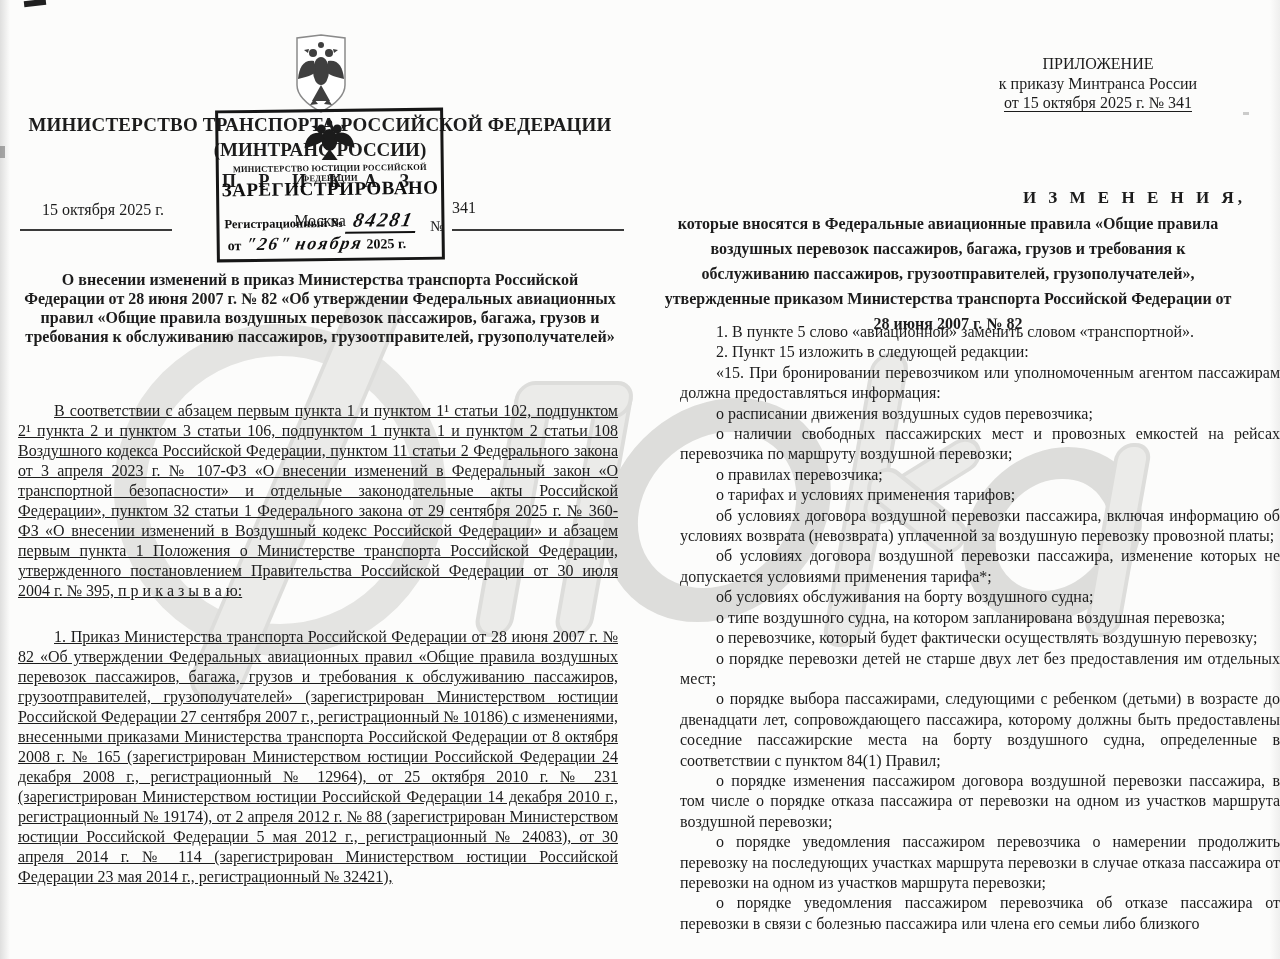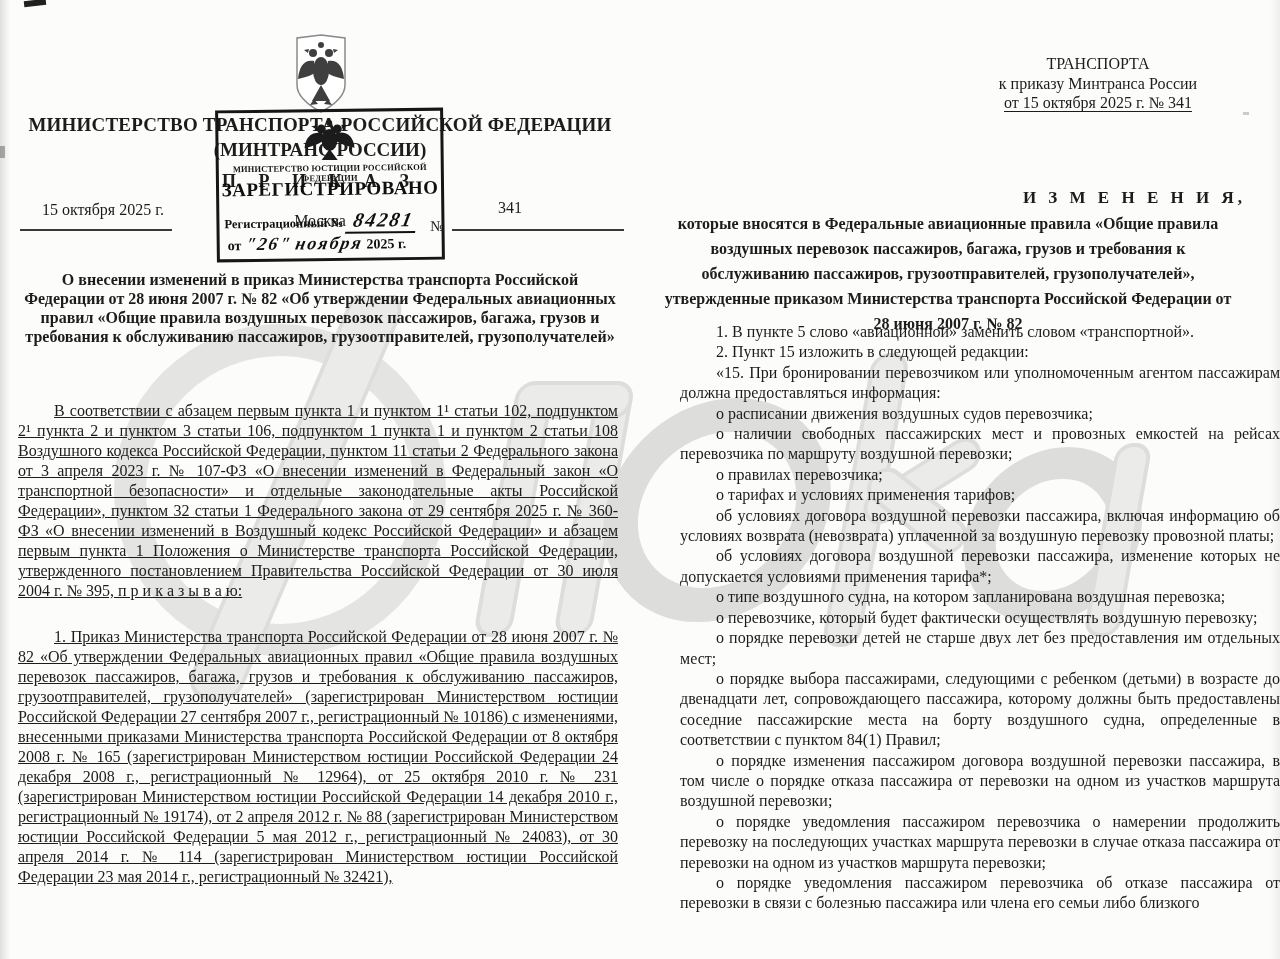--- a/index.html
+++ b/index.html
@@ -20,21 +20,21 @@
   
   .ministry1{left:10px;top:100px;width:620px;font-weight:bold;font-size:19px;letter-spacing:.2px;z-index:2;}
   .ministry2{left:10px;top:125px;width:620px;font-weight:bold;font-size:19px;z-index:2;}
   .prikaz{left:10px;top:157px;width:620px;font-weight:bold;font-size:18px;letter-spacing:9px;z-index:2;}
   .date-txt{left:28px;top:201px;width:150px;font-size:16px;text-align:center;z-index:2;}
   .moscow{left:10px;top:212px;width:620px;font-size:16px;text-align:center;z-index:2;}
   .rule{height:2px;background:#3a3a3a;z-index:2;}
   .date-rule{left:20px;top:229px;width:152px;}
   .num-rule{left:452px;top:229px;width:172px;}
   .numsign{left:430px;top:218px;font-size:15px;z-index:2;}
-  .num-txt{left:452px;top:199px;width:70px;font-size:16px;text-align:right;z-index:2;}
+  .num-txt{left:452px;top:199px;width:70px;font-size:16px;text-align:left;z-index:2;}
   .order-title{left:22px;top:256px;width:596px;font-weight:bold;font-size:16px;line-height:19px;z-index:2;}
   .lbody{left:18px;top:0;width:600px;font-size:16px;line-height:20px;z-index:2;text-decoration:underline;}
   .lbody p{margin:0;text-indent:36px;}
   .p1{top:401px;}
   .p2{top:627px;}
   
   .emblem{left:294px;top:33px;z-index:2;}
   
   .stamp{left:216px;top:109px;width:222px;height:146px;border:3px solid #161616;
     transform:rotate(-.7deg);z-index:4;background:transparent;}
@@ -157,38 +157,39 @@
         <span class="script small">"26"</span>
         <span class="script small">ноября</span>
         <span class="s-datepre">2025 г.</span>
       </div>
     </div>
   </div>
 
   <div>
 
     <div class="abs appendix">
-      <div>ТРАНСПОРТА</div>
+      <div>ПРИЛОЖЕНИЕ</div>
       <div>к приказу Минтранса России</div>
       <div class="u">от 15 октября 2025 г.  № 341</div>
     </div>
 
     <div class="abs ch-title center">И З М Е Н Е Н И Я,</div>
     <div class="abs ch-sub center">которые вносятся в Федеральные авиационные правила «Общие правила воздушных перевозок пассажиров, багажа, грузов и требования к обслуживанию пассажиров, грузоотправителей, грузополучателей», утвержденные приказом Министерства транспорта Российской Федерации от 28 июня 2007 г. № 82</div>
 
     <div class="abs rbody">
       <p>1.  В пункте 5 слово «авиационной» заменить словом «транспортной».</p>
       <p>2. Пункт 15 изложить в следующей редакции:</p>
       <p>«15. При бронировании перевозчиком или уполномоченным агентом пассажирам должна предоставляться информация:</p>
       <p>о расписании движения воздушных судов перевозчика;</p>
       <p>о наличии свободных пассажирских мест и провозных емкостей на рейсах перевозчика по маршруту воздушной перевозки;</p>
       <p>о правилах перевозчика;</p>
       <p>о тарифах и условиях применения тарифов;</p>
       <p>об условиях договора воздушной перевозки пассажира, включая информацию об условиях возврата (невозврата) уплаченной за воздушную перевозку провозной платы;</p>
       <p>об условиях договора воздушной перевозки пассажира, изменение которых не допускается условиями применения тарифа*;</p>
+      <p>об условиях обслуживания на борту воздушного судна;</p>
       <p>о типе воздушного судна, на котором запланирована воздушная перевозка;</p>
       <p>о перевозчике, который будет фактически осуществлять воздушную перевозку;</p>
       <p>о порядке перевозки детей не старше двух лет без предоставления им отдельных мест;</p>
       <p>о порядке выбора пассажирами, следующими с ребенком (детьми) в возрасте до двенадцати лет, сопровождающего пассажира, которому должны быть предоставлены соседние пассажирские места на борту воздушного судна, определенные в соответствии с пунктом 84(1) Правил;</p>
       <p>о порядке изменения пассажиром договора воздушной перевозки пассажира, в том числе о порядке отказа пассажира от перевозки на одном из участков маршрута воздушной перевозки;</p>
       <p>о порядке уведомления пассажиром перевозчика о намерении продолжить перевозку на последующих участках маршрута перевозки в случае отказа пассажира от перевозки на одном из участков маршрута перевозки;</p>
       <p>о порядке уведомления пассажиром перевозчика об отказе пассажира от перевозки в связи с болезнью пассажира или члена его семьи либо близкого</p>
     </div>
   </div>
 

